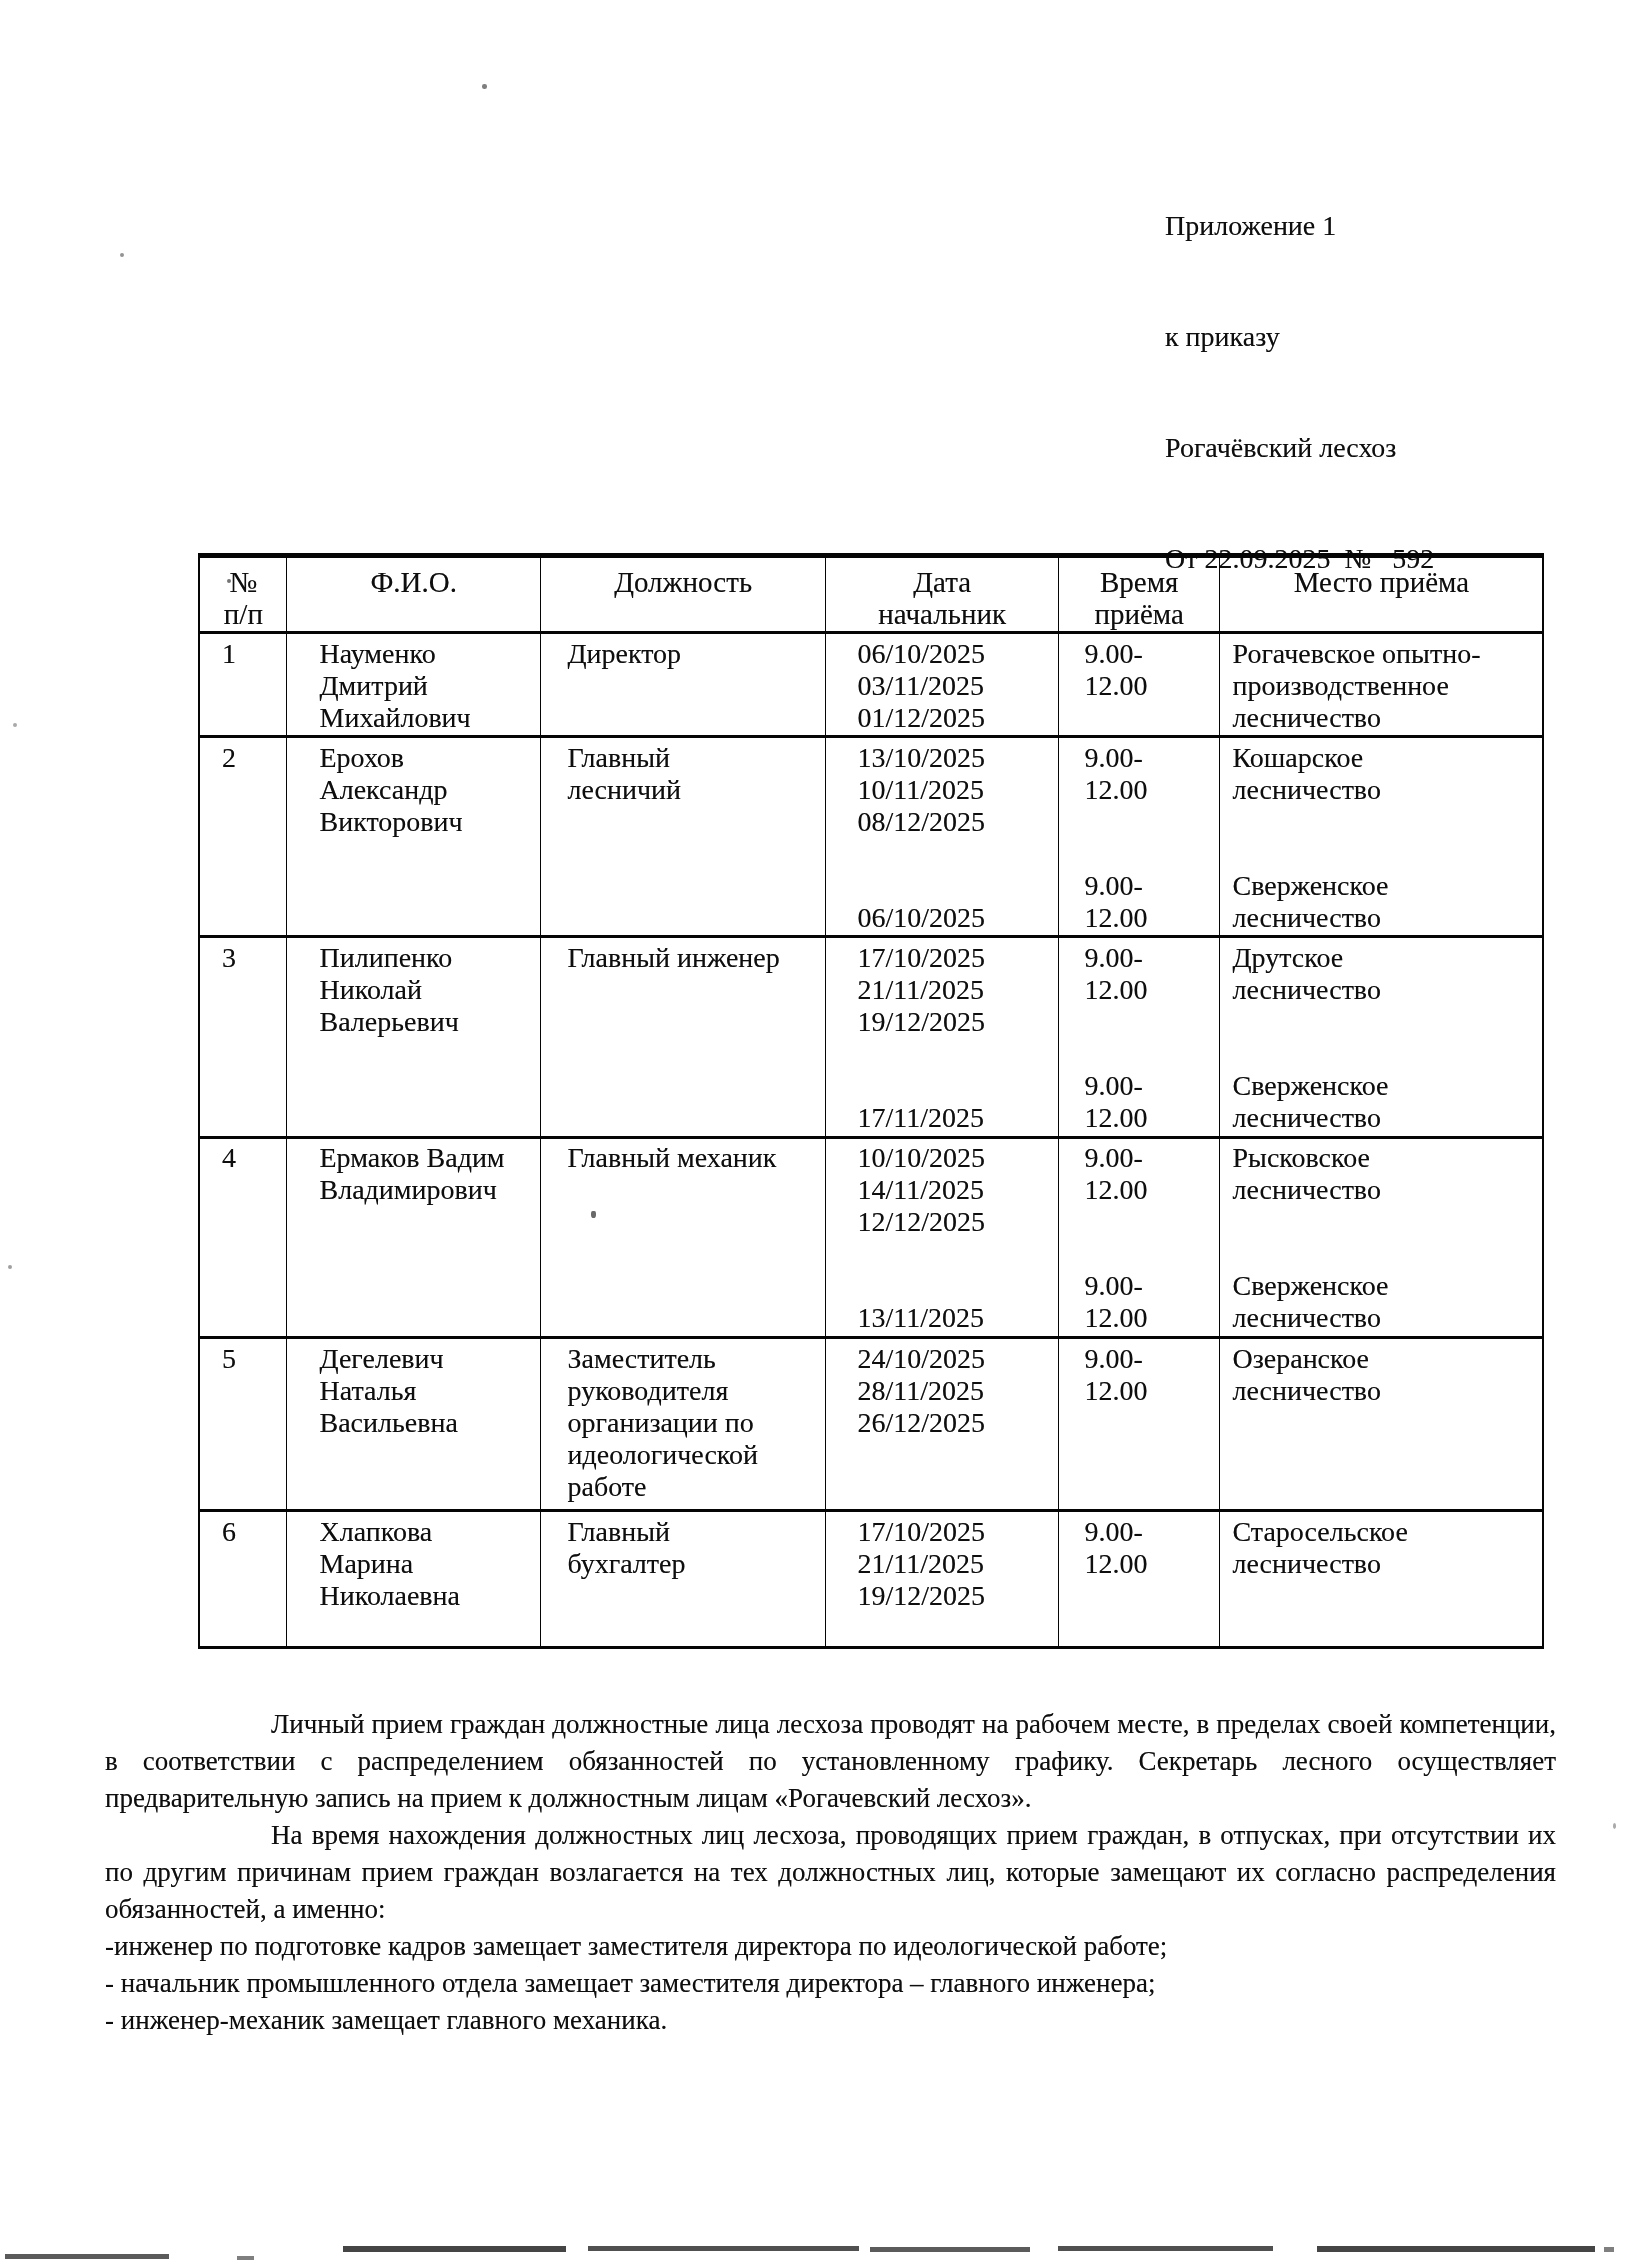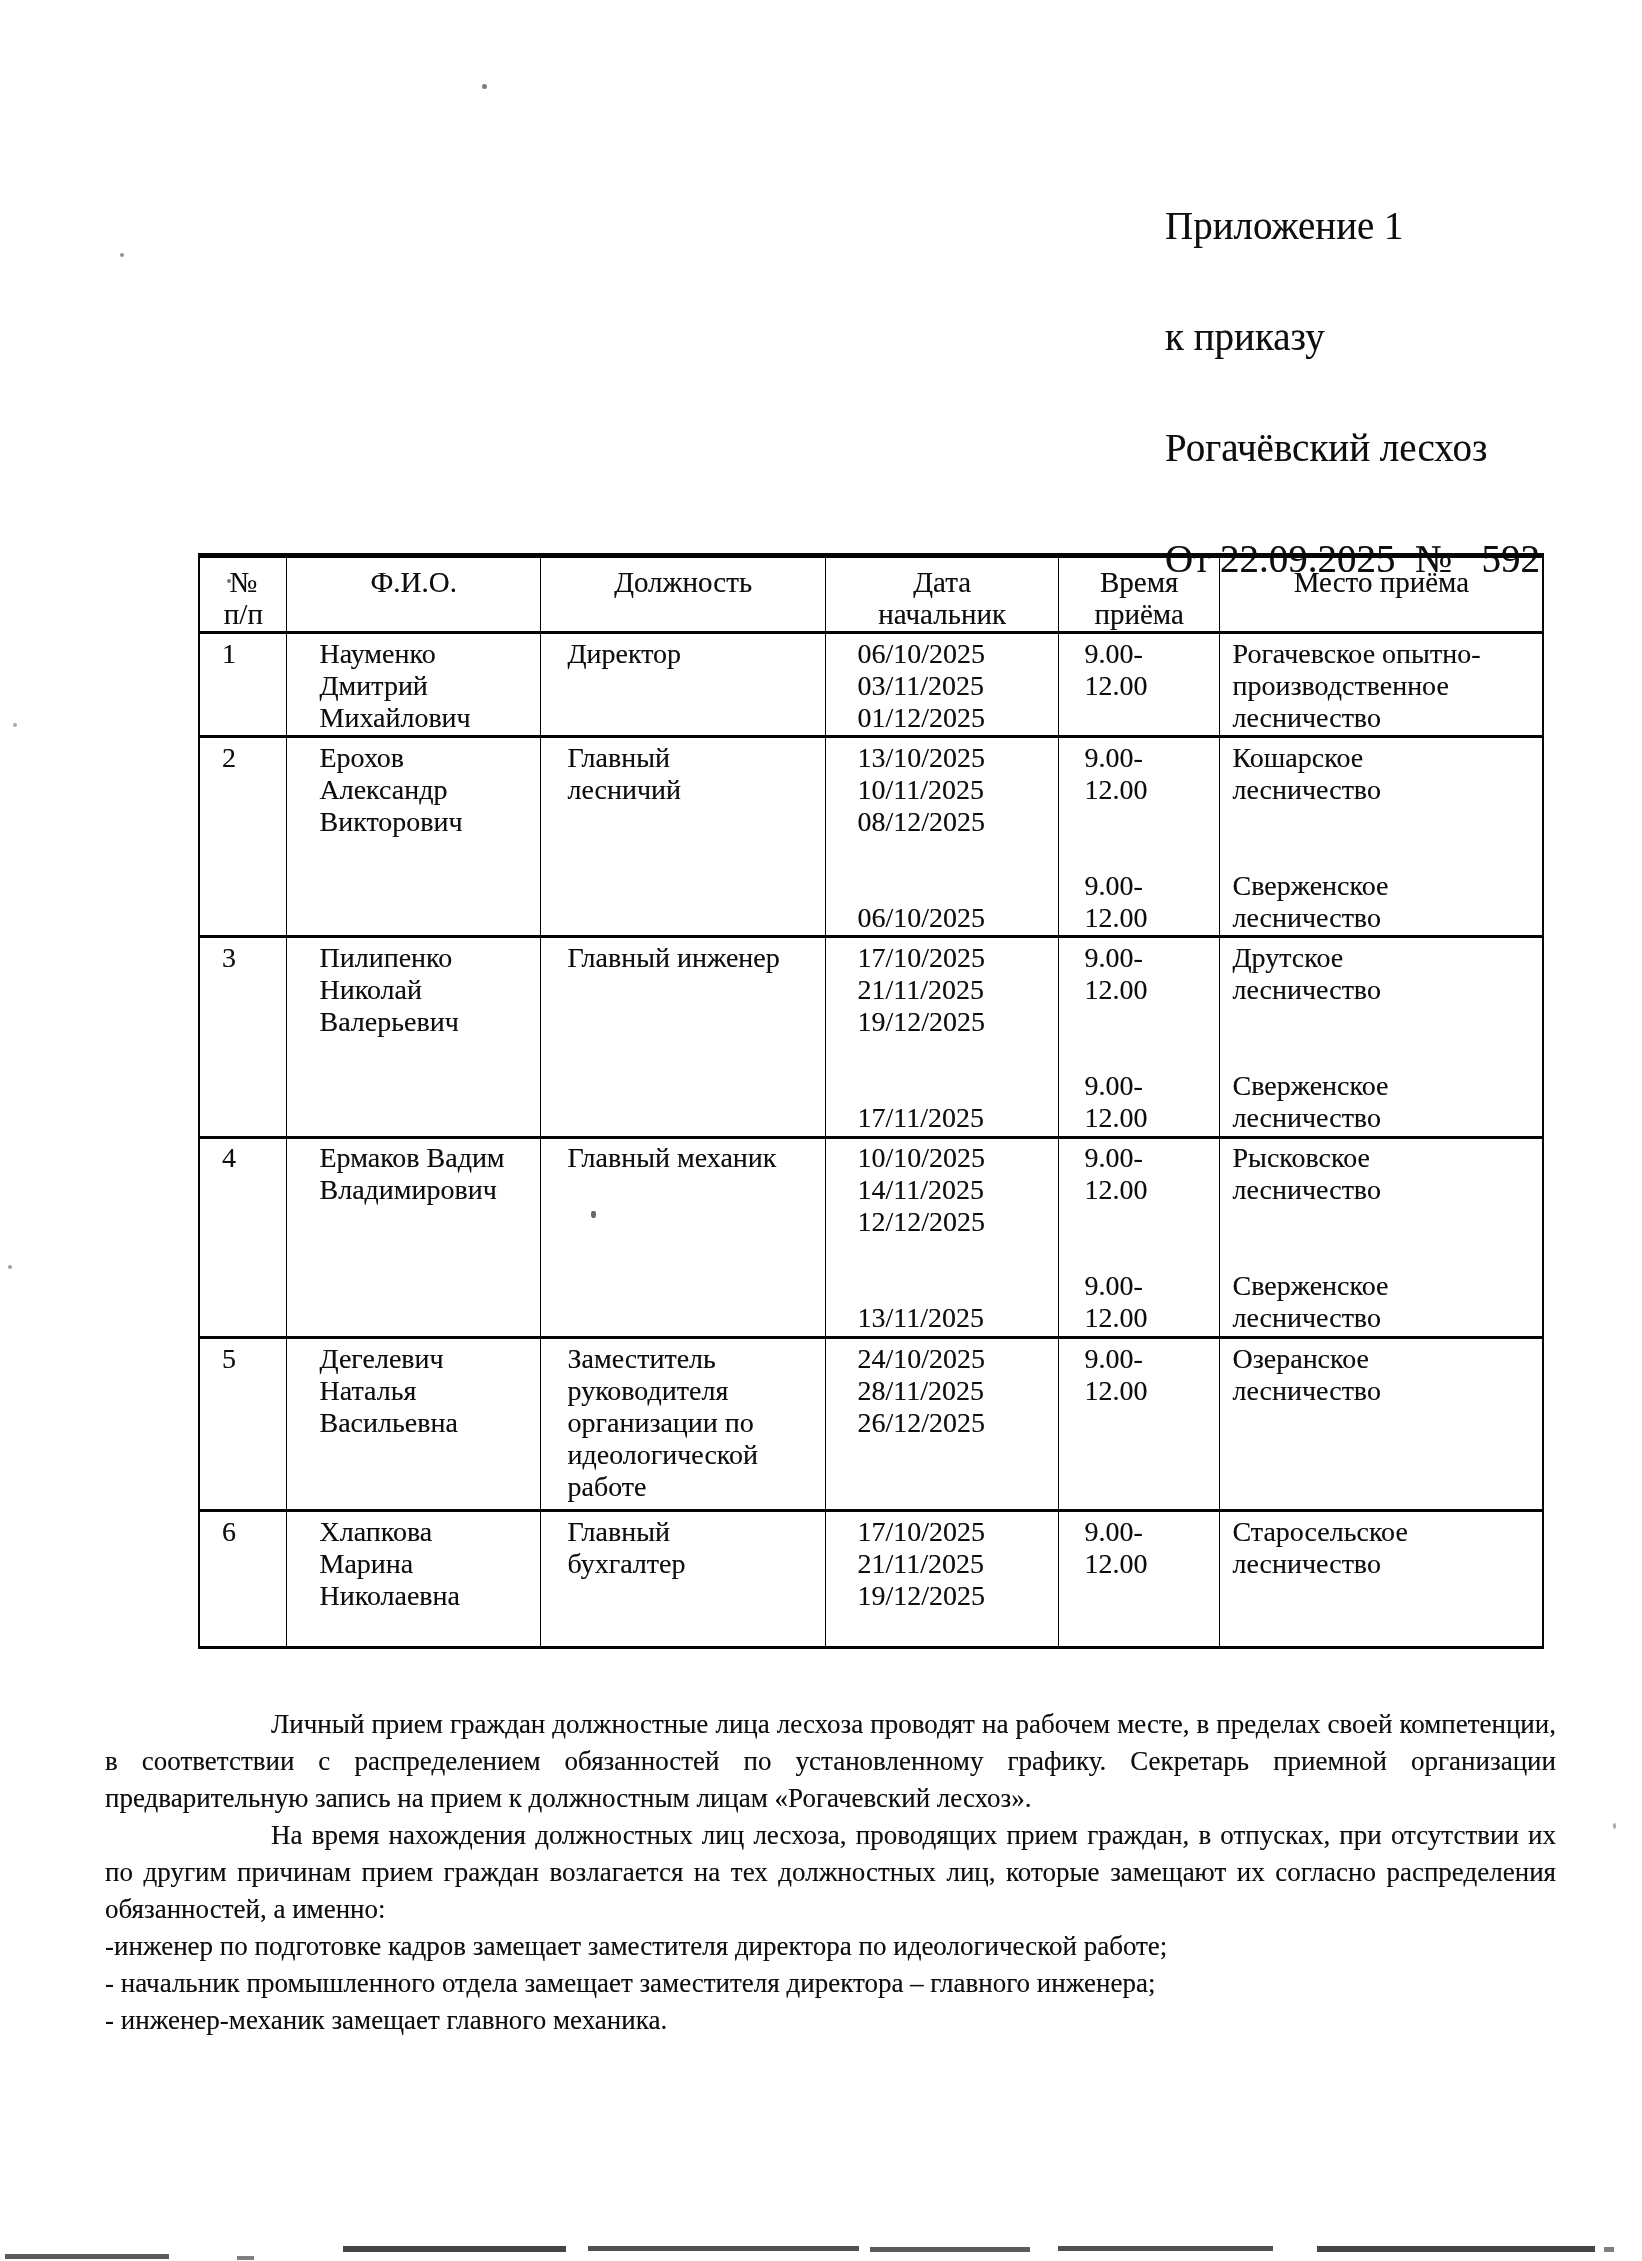--- a/index.html
+++ b/index.html
@@ -8,21 +8,21 @@
     width:1643px;height:2261px;
     background:#ffffff;
     font-family:"Liberation Serif","DejaVu Serif",serif;
     color:#0e0e0e;
     overflow:hidden;
     text-shadow:0 0 0.6px rgba(10,10,10,.45);
   }
   
   .annex{
     position:absolute;left:1165px;top:133px;
-    font-size:39px;line-height:37px;
+    font-size:28px;line-height:37px;
     white-space:pre;
   }
   
   .title{
     position:absolute;left:102px;top:351px;width:1440px;
     text-align:center;font-weight:bold;
     font-size:34px;line-height:39px;letter-spacing:1px;
   }
   
   table.schedule{
@@ -226,21 +226,21 @@
         <td class="c-time">9.00-
 12.00</td>
         <td class="c-place">Старосельское
 лесничество</td>
       </tr>
     </tbody>
   </table>
 
 
   <div class="bodytext">
-    <p class="para">Личный прием граждан должностные лица лесхоза проводят на рабочем месте, в пределах своей компетенции, в соответствии с распределением обязанностей по установленному графику. Секретарь приемной организации предварительную запись на прием к должностным лицам «Рогачевский лесхоз».</p>
+    <p class="para">Личный прием граждан должностные лица лесхоза проводят на рабочем месте, в пределах своей компетенции, в соответствии с распределением обязанностей по установленному графику. Секретарь лесного осуществляет предварительную запись на прием к должностным лицам «Рогачевский лесхоз».</p>
     <p class="para">На время нахождения должностных лиц лесхоза, проводящих прием граждан, в отпусках, при отсутствии их по другим причинам прием граждан возлагается на тех должностных лиц, которые замещают их согласно распределения обязанностей, а именно:</p>
     <div class="li">-инженер по подготовке кадров  замещает заместителя директора по идеологической работе;</div>
     <div class="li">- начальник промышленного отдела  замещает заместителя директора – главного инженера;</div>
     <div class="li">- инженер-механик  замещает главного механика.</div>
   </div>
 
   <div class="speck" style="left:482px;top:84px;width:4.5px;height:4.5px;opacity:.6;"></div>
   <div class="speck" style="left:120px;top:253px;width:3.9px;height:3.9px;opacity:.5;"></div>
   <div class="speck" style="left:227px;top:579px;width:3.9px;height:3.9px;opacity:.65;"></div>
   <div class="speck" style="left:13px;top:723px;width:3.9px;height:3.9px;opacity:.4;"></div>

